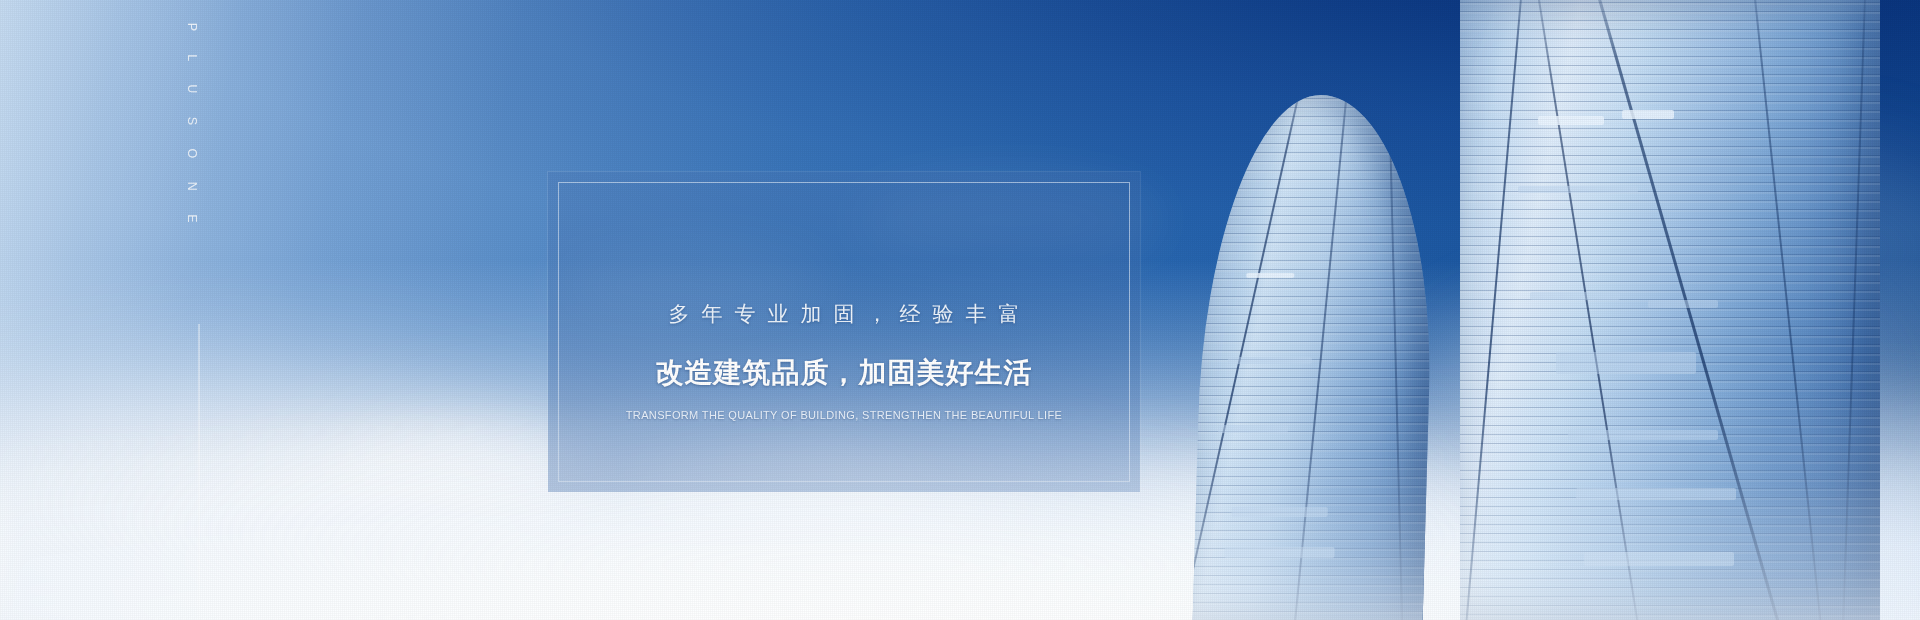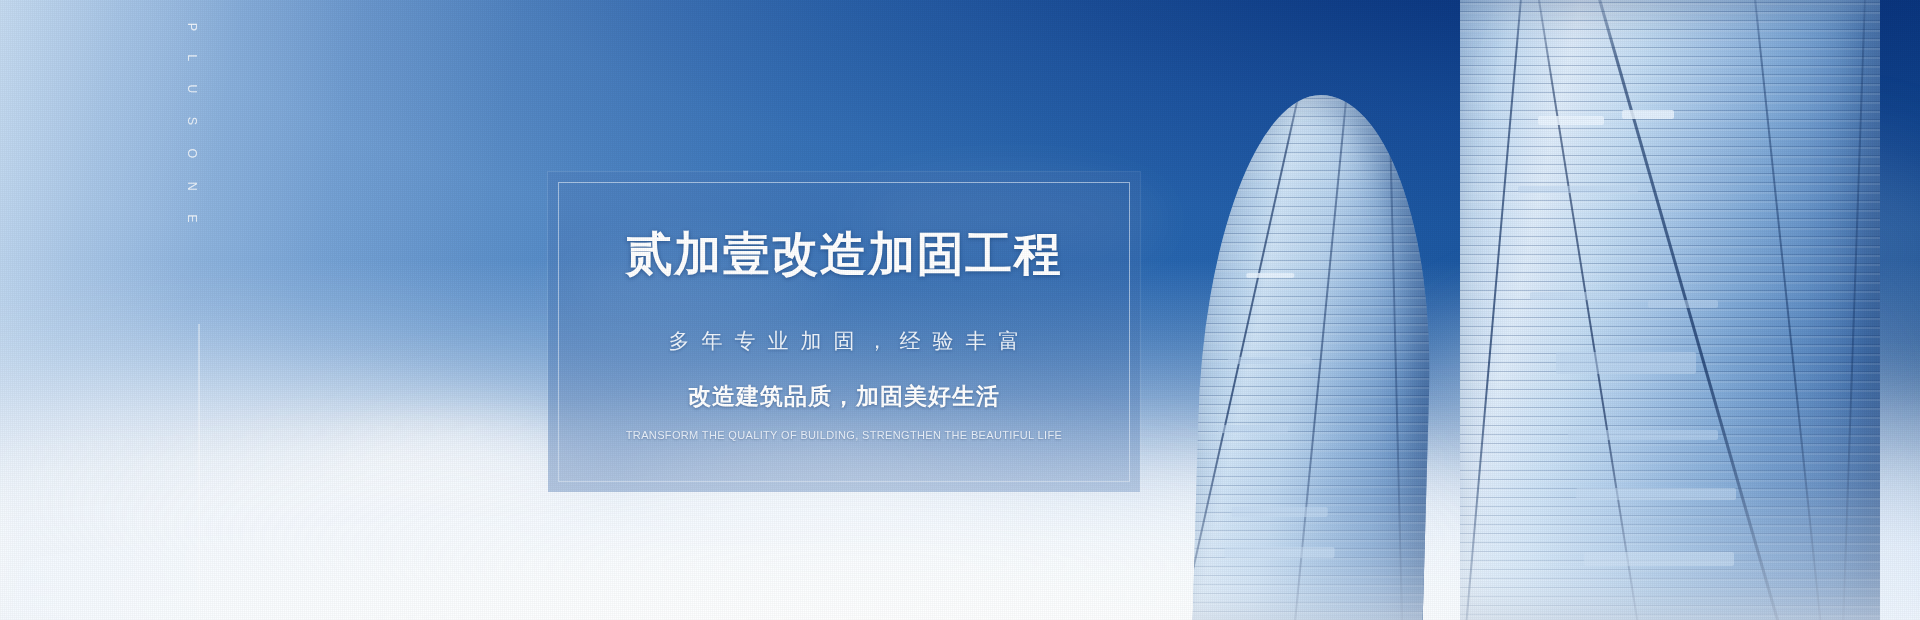--- a/index.html
+++ b/index.html
@@ -241,21 +241,21 @@
     font-size:21px;
     font-weight:400;
     color:#eef4fb;
     letter-spacing:12px;
     text-indent:12px;
     white-space:nowrap;
     text-shadow:0 1px 3px rgba(12,42,92,0.35);
   }
   .slogan{
     margin-top:26px;
-    font-size:23px;
+    font-size:28px;
     font-weight:700;
     color:#ffffff;
     letter-spacing:1px;
     white-space:nowrap;
     text-shadow:0 1px 3px rgba(12,42,92,0.40);
   }
   .slogan-en{
     margin-top:17px;
     font-size:11px;
     font-weight:400;
@@ -342,21 +342,20 @@
   </div>
 
   <div class="brand">
     <div class="brand-text">T W O   P L U S   O N E</div>
     <div class="brand-rule"></div>
   </div>
 
   <div class="panel">
     <div class="panel-inner"></div>
     <div class="panel-content">
-      <div class="title">贰加壹改造加固工程</div>
       <div class="subtitle">多年专业加固，经验丰富</div>
       <div class="slogan">改造建筑品质，加固美好生活</div>
       <div class="slogan-en">TRANSFORM THE QUALITY OF BUILDING, STRENGTHEN THE BEAUTIFUL LIFE</div>
     </div>
   </div>
 
   <div class="noise"></div>
 
 </div>
 

